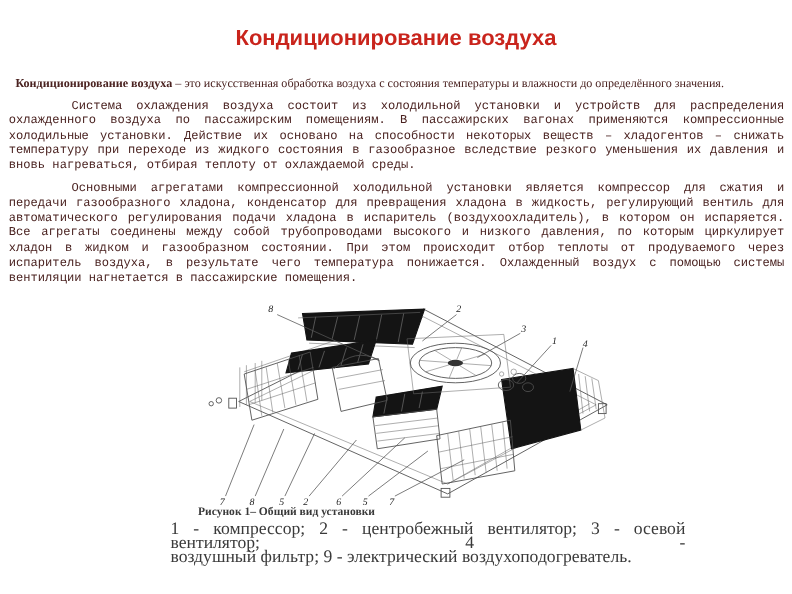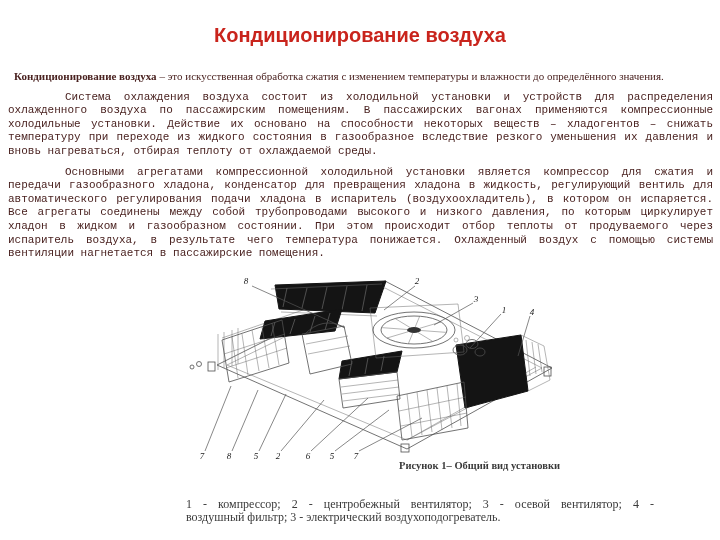--- a/index.html
+++ b/index.html
@@ -23,46 +23,46 @@
     text-align:justify;
   }
   .body-text p { margin:0 0 7px 0; }
   .body-text p.small-indent { text-indent:6px; }
   .body-text p.indent { text-indent:57px;font-family:Liberation Mono, monospace; }
   .body-text .lead-bold { font-weight:bold; }
   .figure-area { position:absolute; left:172px; top:268px; width:400px; height:195px; }
   .figure-area svg { display:block; }
   .fig-caption {
     position:absolute; top:460px; left:180px; width:380px;
-    text-align:right; font-size:10.5px; font-weight:bold;
+    text-align:left; font-size:10.5px; font-weight:bold;
     color:#3a3a3a;
   }
   .legend {
-    position:absolute; top:498px; left:155px; width:468px;
-    font-size:12px; line-height:13px; color:#3a3a3a;margin-left:31px;
+    position:absolute; top:474px; left:155px; width:468px;
+    font-size:16px; line-height:13px; color:#3a3a3a;
   }
   .legend .jl { text-align:justify; text-align-last:justify; }
   .legend .ll { text-align:left; }
   svg text {
     font-family:"Liberation Serif", serif;
     font-style:italic; font-size:9px; fill:#222;
   }
   svg .ln { stroke:#4f4f4f; stroke-width:0.8; fill:none; }
   svg .thin { stroke:#6a6a6a; stroke-width:0.5; fill:none; }
   svg .dark { fill:#141414; stroke:#141414; }
   svg .hatch { stroke:#8a8a8a; stroke-width:0.5; }
   svg .leader { stroke:#555; stroke-width:0.7; fill:none; }
 </style>
 </head>
 <body>
 
 <div class="title">Кондиционирование воздуха</div>
 
 <div class="body-text">
-  <p class="small-indent"><span class="lead-bold">Кондиционирование воздуха</span><span> – это искусственная обработка сжатия с изменением температуры и влажности до определённого значения.</span></p>
+  <p class="small-indent"><span class="lead-bold">Кондиционирование воздуха</span><span> – это искусственная обработка воздуха с состояния температуры и влажности до определённого значения.</span></p>
   <p class="indent">Система охлаждения воздуха состоит из холодильной установки и устройств для распределения охлажденного воздуха по пассажирским помещениям. В пассажирских вагонах применяются компрессионные холодильные установки. Действие их основано на способности некоторых веществ – хладогентов – снижать температуру при переходе из жидкого состояния в газообразное вследствие резкого уменьшения их давления и вновь нагреваться, отбирая теплоту от охлаждаемой среды.</p>
   <p class="indent">Основными агрегатами компрессионной холодильной установки является компрессор для сжатия и передачи газообразного хладона, конденсатор для превращения хладона в жидкость, регулирующий вентиль для автоматического регулирования подачи хладона в испаритель (воздухоохладитель), в котором он испаряется. Все агрегаты соединены между собой трубопроводами высокого и низкого давления, по которым циркулирует хладон в жидком и газообразном состоянии. При этом происходит отбор теплоты от продуваемого через испаритель воздуха, в результате чего температура понижается. Охлажденный воздух с помощью системы вентиляции нагнетается в пассажирские помещения.</p>
 </div>
 
 <div class="figure-area">
   <svg width="400" height="195" viewBox="0 0 400 195">
 
     <g>
       <path class="ln" d="M45,97 L213,13 L380,100 L235,181 Z"></path>
       <path class="thin" d="M55,97 L213,20 L370,100 L235,172 Z"></path>
@@ -163,14 +163,14 @@
       <text x="160" y="191">5</text>
       <text x="184" y="191">7</text>
     </g>
   </svg>
 </div>
 
 <div class="fig-caption">Рисунок 1– Общий вид установки</div>
 
 <div class="legend">
   <div class="jl">1 - компрессор; 2 - центробежный вентилятор; 3 - осевой вентилятор; 4 -</div>
-  <div class="ll">воздушный фильтр; 3 - электрический воздухоподогреватель.</div>
+  <div class="ll">воздушный фильтр; 9 - электрический воздухоподогреватель.</div>
 </div>
 
 </body></html>

